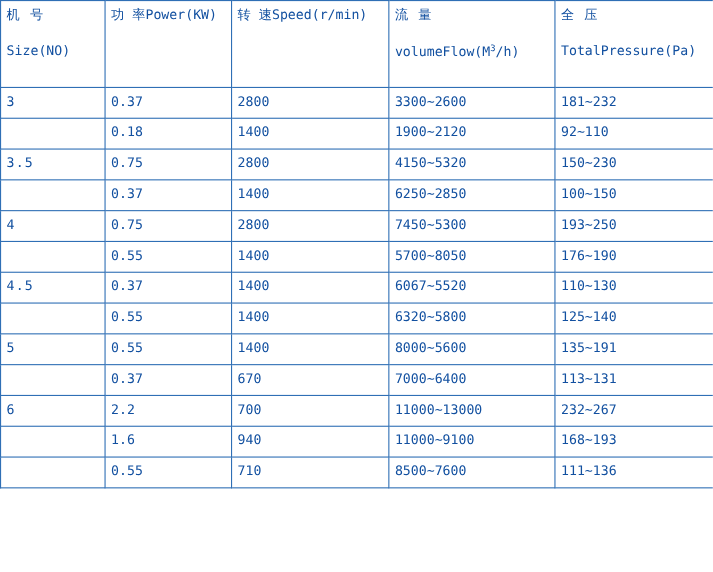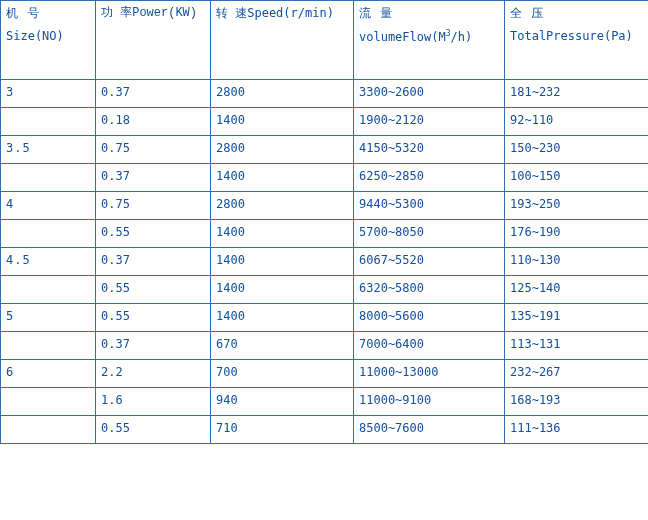--- a/index.html
+++ b/index.html
@@ -28,32 +28,32 @@
     text-align: left;
     font-weight: normal;
     word-wrap: break-word;
   }
   .spec-table thead th {
     height: 70px;
     vertical-align: top;
     font-size: 12px;
   }
   .col-size { width: 84px; }
-  .col-power { width: 104px; font-family: Liberation Mono, monospace; }
+  .col-power { width: 104px; }
   .col-speed { width: 132px; }
   .col-flow  { width: 140px; }
   .col-press { width: 186px; }
 
   .hdr-line1 {
     display: block;
     letter-spacing: 1px;
   }
   .hdr-line2 {
     display: block;
-    margin-top: 6px;
+    margin-top: 16px;
   }
   .hdr-inline {
     display: block;
     letter-spacing: 0px;
   }
   .cell-size {
     font-weight: bold;
     letter-spacing: 1px;
   }
   .body-row td {
@@ -116,21 +116,21 @@
       <td class="cell-size"></td>
       <td>0.37</td>
       <td>1400</td>
       <td>6250~2850</td>
       <td>100~150</td>
     </tr>
     <tr class="body-row">
       <td class="cell-size">4</td>
       <td>0.75</td>
       <td>2800</td>
-      <td>9440~5300</td>
+      <td>7450~5300</td>
       <td>193~250</td>
     </tr>
     <tr class="body-row">
       <td class="cell-size"></td>
       <td>0.55</td>
       <td>1400</td>
       <td>5700~8050</td>
       <td>176~190</td>
     </tr>
     <tr class="body-row">

